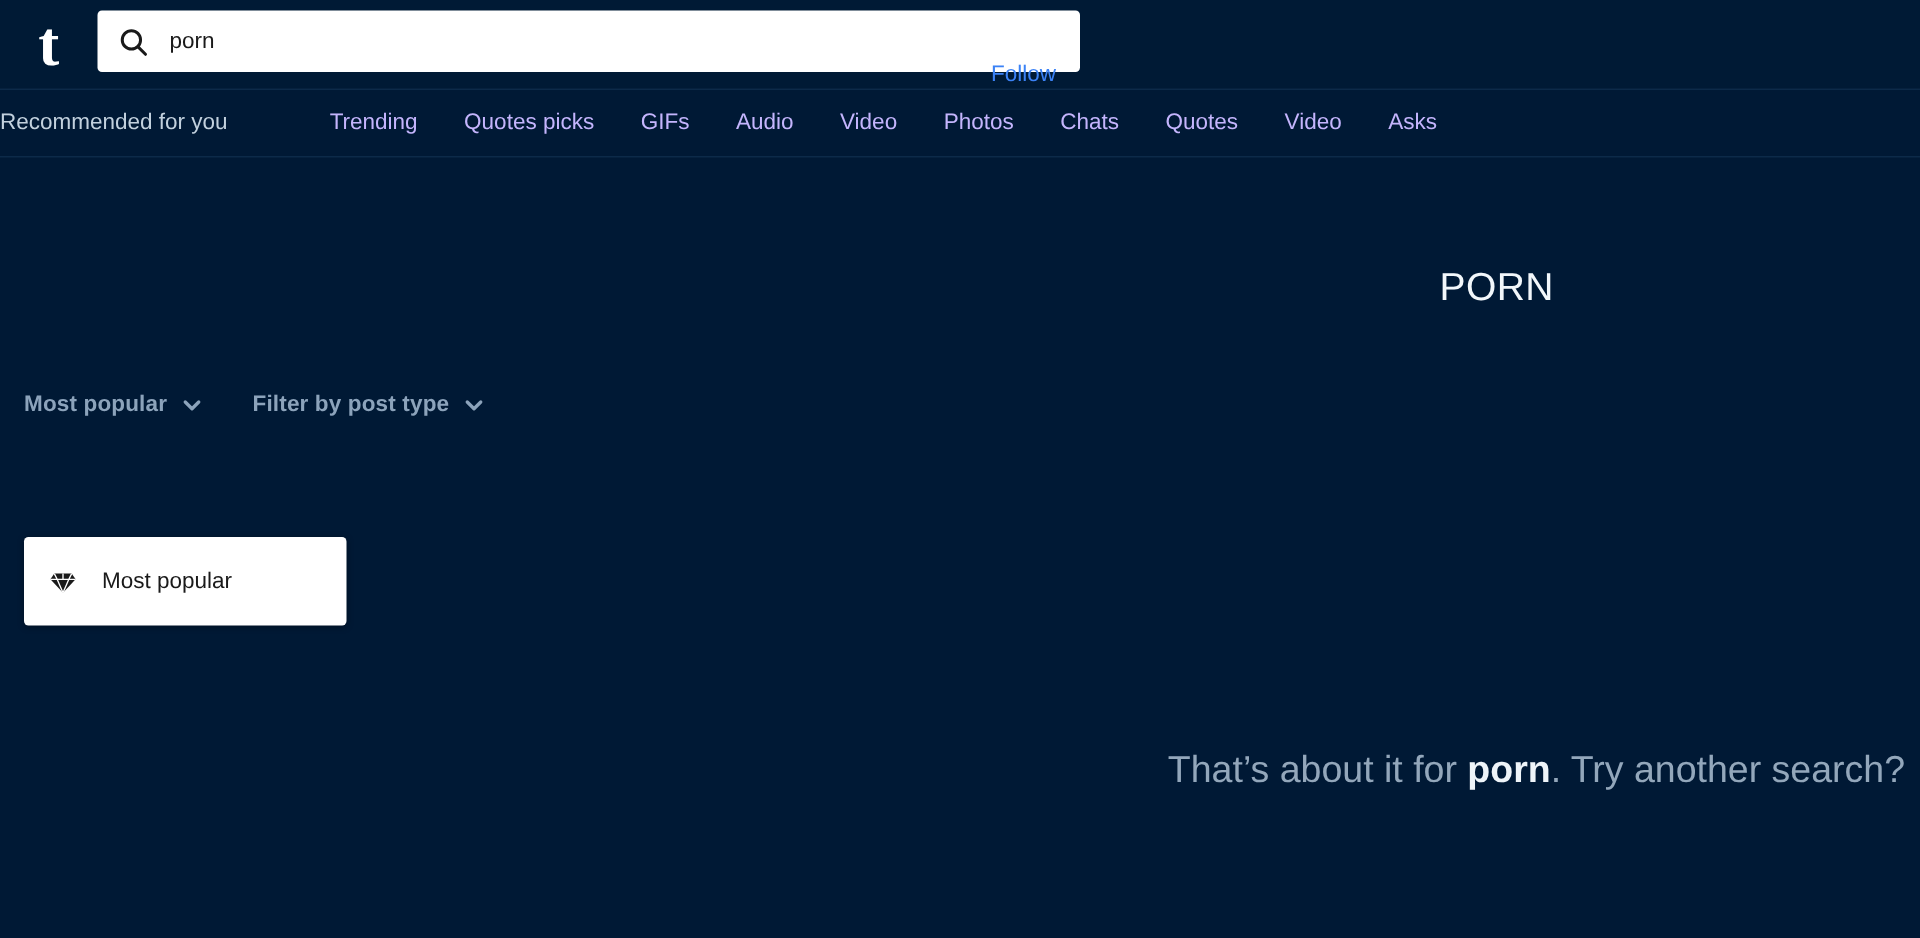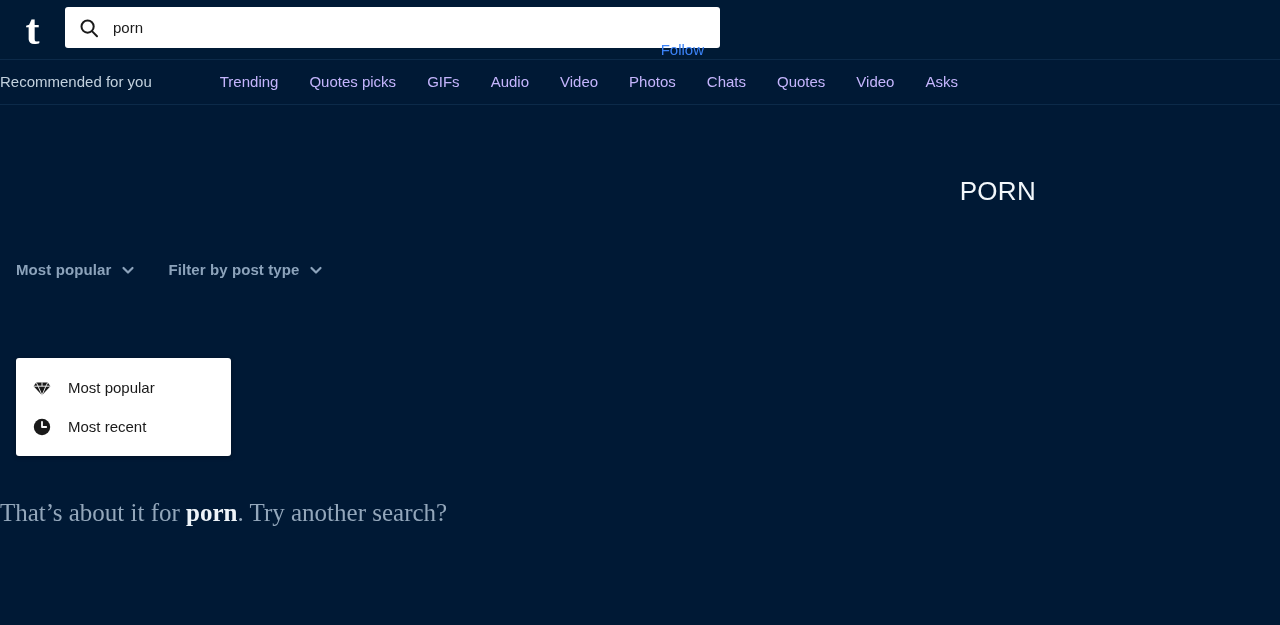--- a/index.html
+++ b/index.html
@@ -206,25 +206,25 @@
     color: #1a1a1a;
     line-height: 20px;
   }
 
   
   .empty-msg {
     position: absolute;
     left: 0;
     right: 10px;
     top: 391px;
+    text-align: right;
     font-size: 25px;
     color: #93a7bb;
     line-height: 34px;
     white-space: nowrap;
-    font-family: Liberation Serif, serif;
   }
 
   .empty-msg .term {
     font-weight: bold;
     color: #eef4f9;
   }
 </style>
 </head>
 <body>
 
@@ -294,29 +294,20 @@
       <div class="dropdown-item">
         <span class="dd-icon">
           <svg width="20" height="20" viewBox="0 0 20 20" xmlns="http://www.w3.org/2000/svg">
             <path d="M4.2 4.4 H15.8 L18.4 8.2 L10 17.2 L1.6 8.2 Z" fill="#1a1a1a"></path>
             <path d="M4.2 4.4 L6.1 8.2 M15.8 4.4 L13.9 8.2 M10 4.4 L10 8.2 M1.6 8.2 H18.4 M6.1 8.2 L10 17.2 M13.9 8.2 L10 17.2" stroke="#ffffff" stroke-width="0.9" fill="none"></path>
           </svg>
         </span>
         <span class="dd-label">Most popular</span>
       </div>
 
-      <div class="dropdown-item">
-        <span class="dd-icon">
-          <svg width="20" height="20" viewBox="0 0 20 20" xmlns="http://www.w3.org/2000/svg">
-            <circle cx="10" cy="10" r="8.2" fill="#1a1a1a"></circle>
-            <path d="M10 4.8 V10 H14.2" stroke="#ffffff" stroke-width="1.8" stroke-linecap="round" stroke-linejoin="round" fill="none"></path>
-          </svg>
-        </span>
-        <span class="dd-label">Most recent</span>
-      </div>
 
     </div>
 
     <div class="empty-msg">
       <span>That’s about it for </span><span class="term">porn</span><span>. Try another search?</span>
     </div>
 
   </div>
 
 </div>

